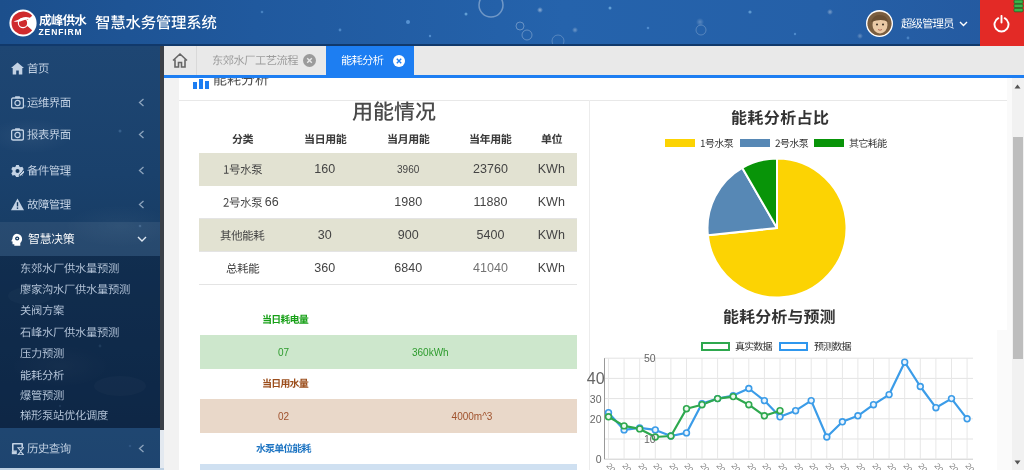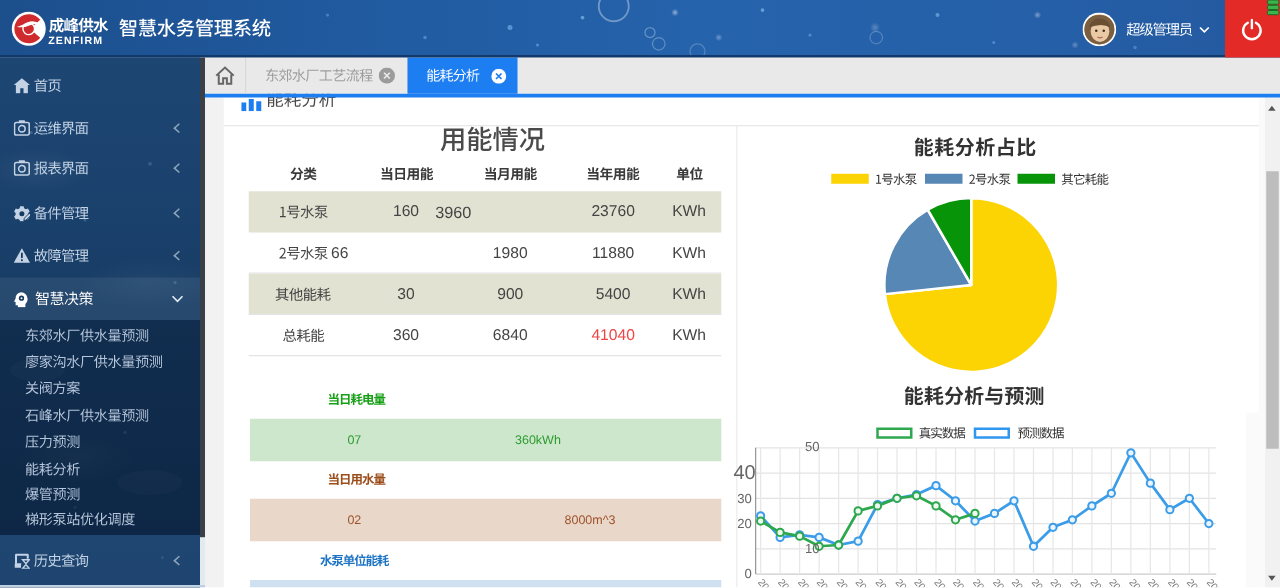--- a/index.html
+++ b/index.html
@@ -32,21 +32,21 @@
 <svg style="position:absolute;left:469.3px;top:130.5px;overflow:visible" width="42" height="16">
     <path transform="translate(0,12.1)" d="M1.2 -8.4C1.7 -7.7 2.2 -6.6 2.5 -5.9L3.7 -6.4C3.5 -7.1 2.9 -8.2 2.4 -8.9ZM8.5 -9.0C8.2 -8.1 7.7 -7 7.2 -6.3L8.4 -5.8C8.9 -6.5 9.5 -7.6 9.9 -8.6ZM1.2 -0.8V0.5H8.3V1.0H9.8V-5.5H6.2V-9.3H4.8V-5.5H1.4V-4.2H8.3V-3.2H1.8V-1.9H8.3V-0.8Z M11 -2.6V-1.4H16.0V1.0H17.4V-1.4H21.2V-2.6H17.4V-4.3H20.3V-5.5H17.4V-6.9H20.6V-8.1H14.3C14.4 -8.4 14.6 -8.7 14.7 -9.0L13.3 -9.4C12.9 -8 12 -6.5 11 -5.7C11.3 -5.5 11.9 -5.1 12.2 -4.8C12.7 -5.4 13.2 -6.1 13.7 -6.9H16.0V-5.5H12.8V-2.6ZM14.1 -2.6V-4.3H16.0V-2.6Z M22.8 -8.6V-4.7C22.8 -3.1 22.7 -1.1 21.5 0.2C21.8 0.4 22.3 0.8 22.5 1.0C23.3 0.2 23.7 -1 23.9 -2.2H26.1V0.8H27.5V-2.2H29.8V-0.6C29.8 -0.4 29.7 -0.3 29.5 -0.3C29.3 -0.3 28.6 -0.3 28 -0.3C28.1 0 28.3 0.6 28.4 0.9C29.4 0.9 30.1 0.9 30.5 0.7C31 0.5 31.1 0.1 31.1 -0.6V-8.6ZM24.1 -7.3H26.1V-6.1H24.1ZM29.8 -7.3V-6.1H27.5V-7.3ZM24.1 -4.8H26.1V-3.5H24.0C24 -3.9 24.1 -4.3 24.1 -4.7ZM29.8 -4.8V-3.5H27.5V-4.8Z M35.6 -4.3V-3.7H34.0V-4.3ZM32.8 -5.4V1.0H34.0V-1.1H35.6V-0.4C35.6 -0.2 35.6 -0.2 35.5 -0.2C35.3 -0.2 34.9 -0.2 34.5 -0.2C34.7 0.1 34.9 0.6 34.9 1.0C35.6 1 36.1 0.9 36.5 0.7C36.8 0.5 37 0.2 37 -0.4V-5.4ZM34 -2.7H35.6V-2.1H34.0ZM41.1 -8.7C40.6 -8.3 39.9 -8 39.1 -7.7V-9.3H37.8V-6.0C37.8 -4.8 38.1 -4.4 39.4 -4.4C39.7 -4.4 40.7 -4.4 40.9 -4.4C41.9 -4.4 42.3 -4.8 42.4 -6.2C42.1 -6.3 41.5 -6.5 41.3 -6.7C41.2 -5.7 41.2 -5.6 40.8 -5.6C40.6 -5.6 39.8 -5.6 39.6 -5.6C39.2 -5.6 39.1 -5.6 39.1 -6.0V-6.7C40.1 -6.9 41.1 -7.3 42 -7.7ZM41.2 -3.7C40.7 -3.4 39.9 -3 39.1 -2.7V-4.2H37.8V-0.7C37.8 0.5 38.2 0.9 39.4 0.9C39.7 0.9 40.7 0.9 41 0.9C42.1 0.9 42.4 0.5 42.5 -1.1C42.2 -1.2 41.7 -1.4 41.4 -1.6C41.3 -0.4 41.3 -0.2 40.9 -0.2C40.6 -0.2 39.8 -0.2 39.6 -0.2C39.2 -0.2 39.1 -0.3 39.1 -0.7V-1.6C40.1 -1.9 41.2 -2.3 42.1 -2.7ZM32.8 -5.9C33 -6 33.5 -6.1 36.1 -6.3C36.2 -6.1 36.3 -5.9 36.3 -5.8L37.5 -6.2C37.3 -6.9 36.8 -7.9 36.3 -8.7L35.1 -8.2C35.3 -8 35.5 -7.6 35.7 -7.3L34.1 -7.2C34.5 -7.7 34.9 -8.4 35.3 -9.0L33.8 -9.4C33.5 -8.6 33 -7.8 32.8 -7.6C32.7 -7.3 32.5 -7.2 32.3 -7.1C32.5 -6.8 32.7 -6.2 32.8 -5.9Z" fill="#3a3a3a"></path>
   </svg>
 <svg style="position:absolute;left:540.7px;top:130.5px;overflow:visible" width="21" height="16">
     <path transform="translate(0,12.1)" d="M2.8 -4.6H4.8V-3.9H2.8ZM6.2 -4.6H8.2V-3.9H6.2ZM2.8 -6.4H4.8V-5.6H2.8ZM6.2 -6.4H8.2V-5.6H6.2ZM7.5 -9.3C7.3 -8.7 6.9 -8 6.5 -7.5H4.2L4.7 -7.7C4.4 -8.2 3.9 -8.8 3.5 -9.3L2.4 -8.8C2.7 -8.4 3 -7.9 3.3 -7.5H1.5V-2.8H4.8V-2.1H0.5V-0.9H4.8V1.0H6.2V-0.9H10.5V-2.1H6.2V-2.8H9.6V-7.5H8.0C8.3 -7.9 8.7 -8.4 9 -8.8Z M15.2 -5.6C15.5 -4.1 15.8 -2.2 15.9 -1.0L17.2 -1.4C17.1 -2.5 16.8 -4.4 16.4 -5.9ZM16.7 -9.2C16.9 -8.7 17.1 -8 17.2 -7.5H14.6V-6.2H20.7V-7.5H17.3L18.5 -7.8C18.4 -8.3 18.1 -9 17.9 -9.5ZM14.2 -0.7V0.5H21.1V-0.7H19.2C19.6 -2.1 20 -4 20.3 -5.7L18.9 -5.9C18.8 -4.3 18.4 -2.2 18 -0.7ZM13.4 -9.3C12.9 -7.7 11.9 -6.2 10.9 -5.2C11.2 -4.9 11.5 -4.1 11.6 -3.8C11.9 -4 12.1 -4.3 12.3 -4.6V1.0H13.7V-6.7C14.1 -7.4 14.4 -8.2 14.7 -8.9Z" fill="#3a3a3a"></path>
   </svg>
 <svg style="position:absolute;left:223.0px;top:161.2px;overflow:visible" width="39" height="17">
     <path transform="translate(0,12.7)" d="M1 0.0H5.6V-0.9H3.9V-8.4H3.1C2.7 -8.2 2.1 -8 1.4 -7.8V-7.2H2.9V-0.9H1.0Z M9 -8.4H14.4V-6.9H9.0ZM8.1 -9.2V-6.1H15.4V-9.2ZM6.7 -5.1V-4.3H9.1C8.8 -3.6 8.6 -2.8 8.3 -2.2H14.3C14.1 -0.9 13.9 -0.2 13.6 0.0C13.5 0.1 13.3 0.1 13.1 0.1C12.7 0.1 11.9 0.1 11.1 0.0C11.2 0.3 11.4 0.6 11.4 0.9C12.2 0.9 12.9 0.9 13.3 0.9C13.8 0.9 14.1 0.8 14.3 0.6C14.8 0.2 15 -0.7 15.3 -2.6C15.3 -2.7 15.4 -3 15.4 -3.0H9.6L10 -4.3H16.7V-5.1Z M17.9 -6.7V-5.8H20.7C20.2 -3.6 19 -1.8 17.5 -0.9C17.7 -0.7 18.1 -0.4 18.2 -0.2C19.9 -1.4 21.2 -3.5 21.8 -6.5L21.2 -6.8L21 -6.7ZM26.5 -7.5C25.9 -6.7 25 -5.7 24.2 -5.0C23.9 -5.6 23.6 -6.2 23.3 -6.9V-9.6H22.4V-0.3C22.4 -0.1 22.3 -0 22.1 0.0C22 0 21.4 0 20.7 -0.0C20.8 0.3 21 0.7 21 0.9C21.9 0.9 22.5 0.9 22.8 0.7C23.2 0.6 23.3 0.3 23.3 -0.3V-5.1C24.4 -3 25.9 -1.2 27.7 -0.3C27.8 -0.5 28.1 -0.9 28.3 -1.1C26.9 -1.7 25.6 -2.9 24.7 -4.3C25.5 -5 26.5 -6.1 27.3 -6.9Z M32 -6.7H36.8V-5.5H32.0ZM29.2 -9.1V-8.4H32.2C31.3 -7.5 30 -6.7 28.7 -6.2C28.8 -6 29.1 -5.7 29.3 -5.5C29.9 -5.8 30.6 -6.2 31.2 -6.6V-4.8H37.7V-7.4H32.2C32.6 -7.7 32.9 -8.1 33.2 -8.4H38.6V-9.1ZM32.3 -3.6 32.2 -3.6H29.2V-2.8H31.9C31.3 -1.5 30.1 -0.6 28.8 -0.2C29 0 29.2 0.4 29.3 0.6C30.9 -0.1 32.4 -1.3 33 -3.3L32.5 -3.6ZM33.6 -4.6V-0.1C33.6 0.1 33.5 0.1 33.4 0.1C33.2 0.1 32.7 0.1 32.1 0.1C32.2 0.3 32.4 0.7 32.4 0.9C33.2 0.9 33.7 0.9 34 0.8C34.3 0.6 34.4 0.4 34.4 -0.0V-2.5C35.5 -1.1 37 -0.1 38.6 0.5C38.8 0.2 39 -0.1 39.2 -0.3C38.1 -0.6 37 -1.2 36.1 -1.9C36.8 -2.3 37.7 -2.9 38.3 -3.4L37.6 -3.9C37.1 -3.5 36.3 -2.9 35.6 -2.4C35.1 -2.8 34.7 -3.3 34.4 -3.8V-4.6Z" fill="#444"></path>
   </svg>
 <div style="position:absolute;left:264.8px;top:160.1px;width:120px;text-align:center;font-size:12.5px;color:#444;line-height:19px">160</div>
-<div style="position:absolute;left:348.2px;top:160.1px;width:120px;font-size:13px;color:#444;line-height:19px">3960</div>
+<div style="position:absolute;left:348.2px;top:160.1px;width:120px;text-align:center;font-size:10px;color:#444;line-height:19px">3960</div>
 <div style="position:absolute;left:430.5px;top:160.1px;width:120px;text-align:center;font-size:12.5px;color:#444;line-height:19px">23760</div>
 <div style="position:absolute;left:491.29999999999995px;top:160.1px;width:120px;text-align:center;font-size:12.5px;color:#444;line-height:19px">KWh</div>
 <svg style="position:absolute;left:223.0px;top:194.2px;overflow:visible" width="39" height="17">
     <path transform="translate(0,12.7)" d="M0.5 0.0H5.8V-0.9H3.5C3 -0.9 2.5 -0.9 2.1 -0.8C4.1 -2.7 5.4 -4.4 5.4 -6.1C5.4 -7.6 4.5 -8.6 2.9 -8.6C1.9 -8.6 1.1 -8.1 0.5 -7.3L1.1 -6.8C1.5 -7.3 2.1 -7.7 2.8 -7.7C3.9 -7.7 4.4 -7 4.4 -6.1C4.4 -4.6 3.2 -2.9 0.5 -0.6Z M9 -8.4H14.4V-6.9H9.0ZM8.1 -9.2V-6.1H15.4V-9.2ZM6.7 -5.1V-4.3H9.1C8.8 -3.6 8.6 -2.8 8.3 -2.2H14.3C14.1 -0.9 13.9 -0.2 13.6 0.0C13.5 0.1 13.3 0.1 13.1 0.1C12.7 0.1 11.9 0.1 11.1 0.0C11.2 0.3 11.4 0.6 11.4 0.9C12.2 0.9 12.9 0.9 13.3 0.9C13.8 0.9 14.1 0.8 14.3 0.6C14.8 0.2 15 -0.7 15.3 -2.6C15.3 -2.7 15.4 -3 15.4 -3.0H9.6L10 -4.3H16.7V-5.1Z M17.9 -6.7V-5.8H20.7C20.2 -3.6 19 -1.8 17.5 -0.9C17.7 -0.7 18.1 -0.4 18.2 -0.2C19.9 -1.4 21.2 -3.5 21.8 -6.5L21.2 -6.8L21 -6.7ZM26.5 -7.5C25.9 -6.7 25 -5.7 24.2 -5.0C23.9 -5.6 23.6 -6.2 23.3 -6.9V-9.6H22.4V-0.3C22.4 -0.1 22.3 -0 22.1 0.0C22 0 21.4 0 20.7 -0.0C20.8 0.3 21 0.7 21 0.9C21.9 0.9 22.5 0.9 22.8 0.7C23.2 0.6 23.3 0.3 23.3 -0.3V-5.1C24.4 -3 25.9 -1.2 27.7 -0.3C27.8 -0.5 28.1 -0.9 28.3 -1.1C26.9 -1.7 25.6 -2.9 24.7 -4.3C25.5 -5 26.5 -6.1 27.3 -6.9Z M32 -6.7H36.8V-5.5H32.0ZM29.2 -9.1V-8.4H32.2C31.3 -7.5 30 -6.7 28.7 -6.2C28.8 -6 29.1 -5.7 29.3 -5.5C29.9 -5.8 30.6 -6.2 31.2 -6.6V-4.8H37.7V-7.4H32.2C32.6 -7.7 32.9 -8.1 33.2 -8.4H38.6V-9.1ZM32.3 -3.6 32.2 -3.6H29.2V-2.8H31.9C31.3 -1.5 30.1 -0.6 28.8 -0.2C29 0 29.2 0.4 29.3 0.6C30.9 -0.1 32.4 -1.3 33 -3.3L32.5 -3.6ZM33.6 -4.6V-0.1C33.6 0.1 33.5 0.1 33.4 0.1C33.2 0.1 32.7 0.1 32.1 0.1C32.2 0.3 32.4 0.7 32.4 0.9C33.2 0.9 33.7 0.9 34 0.8C34.3 0.6 34.4 0.4 34.4 -0.0V-2.5C35.5 -1.1 37 -0.1 38.6 0.5C38.8 0.2 39 -0.1 39.2 -0.3C38.1 -0.6 37 -1.2 36.1 -1.9C36.8 -2.3 37.7 -2.9 38.3 -3.4L37.6 -3.9C37.1 -3.5 36.3 -2.9 35.6 -2.4C35.1 -2.8 34.7 -3.3 34.4 -3.8V-4.6Z" fill="#444"></path>
   </svg>
 <div style="position:absolute;left:264.8px;top:193.1px;width:120px;text-align:left;font-size:12.5px;color:#444;line-height:19px">66</div>
 <div style="position:absolute;left:348.2px;top:193.1px;width:120px;text-align:center;font-size:12.5px;color:#444;line-height:19px">1980</div>
 <div style="position:absolute;left:430.5px;top:193.1px;width:120px;text-align:center;font-size:12.5px;color:#444;line-height:19px">11880</div>
 <div style="position:absolute;left:491.29999999999995px;top:193.1px;width:120px;text-align:center;font-size:12.5px;color:#444;line-height:19px">KWh</div>
 <svg style="position:absolute;left:220.4px;top:227.2px;overflow:visible" width="44" height="17">
@@ -54,34 +54,34 @@
   </svg>
 <div style="position:absolute;left:264.8px;top:226.1px;width:120px;text-align:center;font-size:12.5px;color:#444;line-height:19px">30</div>
 <div style="position:absolute;left:348.2px;top:226.1px;width:120px;text-align:center;font-size:12.5px;color:#444;line-height:19px">900</div>
 <div style="position:absolute;left:430.5px;top:226.1px;width:120px;text-align:center;font-size:12.5px;color:#444;line-height:19px">5400</div>
 <div style="position:absolute;left:491.29999999999995px;top:226.1px;width:120px;text-align:center;font-size:12.5px;color:#444;line-height:19px">KWh</div>
 <svg style="position:absolute;left:225.9px;top:260.2px;overflow:visible" width="33" height="17">
     <path transform="translate(0,12.6)" d="M8.7 -2.5C9.4 -1.7 10.1 -0.6 10.3 0.1L11 -0.3C10.8 -1 10.1 -2.1 9.4 -2.8ZM4.7 -3.1C5.5 -2.6 6.4 -1.8 6.8 -1.2L7.4 -1.7C7 -2.3 6.1 -3.1 5.3 -3.6ZM3.2 -2.8V-0.4C3.2 0.5 3.6 0.8 5 0.8C5.2 0.8 7.2 0.8 7.5 0.8C8.6 0.8 8.9 0.5 9 -0.9C8.8 -0.9 8.4 -1 8.2 -1.2C8.1 -0.1 8.1 0 7.5 0.0C7 0 5.3 0 5 0.0C4.3 0 4.1 -0.1 4.1 -0.4V-2.8ZM1.6 -2.6C1.4 -1.7 1 -0.7 0.5 -0.1L1.3 0.3C1.8 -0.4 2.2 -1.5 2.4 -2.4ZM3 -6.5H8.5V-4.5H3.0ZM2.1 -7.3V-3.7H9.4V-7.3H7.6C8 -7.9 8.4 -8.6 8.8 -9.3L7.9 -9.6C7.6 -9 7.1 -8 6.6 -7.3H4.3L4.9 -7.7C4.7 -8.2 4.2 -9 3.7 -9.6L3 -9.3C3.4 -8.7 3.9 -7.9 4.1 -7.3Z M13.6 -9.7V-8.4H11.8V-7.7H13.6V-6.5H12.0V-5.8H13.6V-4.6H11.6V-3.8H13.3C12.9 -2.9 12.1 -1.8 11.5 -1.2C11.6 -1 11.8 -0.7 11.9 -0.5C12.5 -1 13.1 -2 13.6 -2.9V0.9H14.4V-2.9C14.8 -2.4 15.4 -1.7 15.6 -1.3L16.1 -2.0C15.9 -2.3 15 -3.3 14.5 -3.8H16.2V-4.6H14.4V-5.8H15.8V-6.5H14.4V-7.7H16.0V-8.4H14.4V-9.7ZM20.7 -9.6C19.7 -8.9 17.9 -8.2 16.2 -7.8C16.4 -7.6 16.5 -7.3 16.5 -7.1C17.1 -7.3 17.7 -7.5 18.3 -7.7V-6.0L16.4 -5.7L16.5 -4.9L18.3 -5.2V-3.4L16.1 -3.1L16.3 -2.3L18.3 -2.6V-0.6C18.3 0.5 18.6 0.7 19.5 0.7C19.7 0.7 20.8 0.7 21 0.7C21.9 0.7 22.1 0.2 22.2 -1.3C22 -1.4 21.7 -1.5 21.5 -1.7C21.4 -0.3 21.4 0 21 0.0C20.7 0 19.8 0 19.6 0.0C19.2 0 19.1 -0.1 19.1 -0.6V-2.7L22.2 -3.2L22 -3.9L19.1 -3.5V-5.3L21.7 -5.7L21.6 -6.5L19.1 -6.1V-8.0C20 -8.3 20.8 -8.6 21.4 -9.0Z M26.6 -4.8V-3.8H24.2V-4.8ZM23.3 -5.6V0.9H24.2V-1.4H26.6V-0.1C26.6 0.1 26.6 0.1 26.4 0.1C26.2 0.1 25.8 0.1 25.2 0.1C25.3 0.3 25.5 0.7 25.5 0.9C26.2 0.9 26.7 0.9 27.1 0.7C27.4 0.6 27.5 0.4 27.5 -0.1V-5.6ZM24.2 -3.2H26.6V-2.1H24.2ZM32.1 -8.8C31.4 -8.5 30.4 -8 29.4 -7.7V-9.6H28.5V-5.8C28.5 -4.9 28.8 -4.6 29.9 -4.6C30.2 -4.6 31.7 -4.6 31.9 -4.6C32.8 -4.6 33.1 -5 33.2 -6.4C32.9 -6.5 32.6 -6.6 32.4 -6.7C32.4 -5.6 32.3 -5.4 31.8 -5.4C31.5 -5.4 30.2 -5.4 30 -5.4C29.5 -5.4 29.4 -5.5 29.4 -5.8V-7.0C30.5 -7.3 31.7 -7.7 32.6 -8.2ZM32.2 -3.7C31.5 -3.2 30.4 -2.8 29.4 -2.4V-4.3H28.5V-0.4C28.5 0.6 28.8 0.8 30 0.8C30.2 0.8 31.7 0.8 32 0.8C32.9 0.8 33.2 0.4 33.3 -1.1C33 -1.2 32.7 -1.3 32.5 -1.5C32.5 -0.2 32.4 0 31.9 0.0C31.6 0 30.3 0 30 0.0C29.5 0 29.4 -0 29.4 -0.4V-1.7C30.5 -2.1 31.9 -2.5 32.8 -3.0ZM23.2 -6.4C23.4 -6.5 23.8 -6.5 27 -6.7C27.1 -6.5 27.2 -6.3 27.2 -6.1L28 -6.5C27.7 -7.2 27.1 -8.2 26.5 -9.0L25.8 -8.7C26.1 -8.3 26.4 -7.8 26.6 -7.4L24.1 -7.3C24.6 -7.9 25.1 -8.6 25.5 -9.4L24.6 -9.7C24.2 -8.8 23.6 -7.9 23.4 -7.6C23.2 -7.4 23 -7.2 22.9 -7.2C23 -7 23.1 -6.5 23.2 -6.4Z" fill="#444"></path>
   </svg>
 <div style="position:absolute;left:264.8px;top:259.1px;width:120px;text-align:center;font-size:12.5px;color:#444;line-height:19px">360</div>
 <div style="position:absolute;left:348.2px;top:259.1px;width:120px;text-align:center;font-size:12.5px;color:#444;line-height:19px">6840</div>
-<div style="position:absolute;left:430.5px;top:259.1px;width:120px;text-align:center;font-size:12.5px;color:#ef4444;line-height:19px">41040</div>
+<div style="position:absolute;left:430.5px;top:259.1px;width:120px;text-align:center;font-size:12.5px;color:#737373;line-height:19px">41040</div>
 <div style="position:absolute;left:491.29999999999995px;top:259.1px;width:120px;text-align:center;font-size:12.5px;color:#444;line-height:19px">KWh</div>
 <svg style="position:absolute;left:262.0px;top:312.2px;overflow:visible" width="46" height="15">
     <path transform="translate(0,11.0)" d="M1.1 -7.7C1.6 -7 2 -6 2.2 -5.4L3.4 -5.8C3.2 -6.5 2.7 -7.4 2.1 -8.1ZM7.7 -8.2C7.5 -7.4 7 -6.4 6.6 -5.7L7.7 -5.3C8.1 -6 8.6 -6.9 9 -7.8ZM1.1 -0.7V0.5H7.6V0.9H8.9V-5.0H5.7V-8.5H4.3V-5.0H1.3V-3.8H7.6V-2.9H1.6V-1.8H7.6V-0.7Z M12 -3.4H16.4V-1.1H12.0ZM12 -4.5V-6.7H16.4V-4.5ZM10.7 -7.9V0.8H12.0V0.1H16.4V0.8H17.7V-7.9Z M20.4 -8.5V-7.5H18.9V-6.5H20.4V-5.9H19.1V-4.9H20.4V-4.2H18.8V-3.1H20.1C19.7 -2.5 19.1 -1.8 18.6 -1.3C18.8 -1 19 -0.5 19.1 -0.2C19.6 -0.6 20 -1.2 20.4 -1.8V0.9H21.5V-1.9C21.8 -1.5 22 -1.1 22.2 -0.8L22.9 -1.7C22.8 -1.9 22.1 -2.7 21.7 -3.1H22.9V-4.2H21.5V-4.9H22.5V-5.9H21.5V-6.5H22.7V-7.5H21.5V-8.5ZM26.6 -8.5C25.7 -7.9 24.2 -7.4 22.8 -7.0C23 -6.8 23.2 -6.4 23.2 -6.1C23.7 -6.2 24.1 -6.3 24.6 -6.5V-5.4L23 -5.1L23.2 -4.0L24.6 -4.2V-3.1L22.8 -2.9L23 -1.8L24.6 -2.0V-0.8C24.6 0.4 24.8 0.8 25.8 0.8C26 0.8 26.7 0.8 26.9 0.8C27.8 0.8 28.1 0.3 28.2 -1.2C27.9 -1.3 27.4 -1.5 27.2 -1.7C27.1 -0.5 27.1 -0.2 26.8 -0.2C26.7 -0.2 26.1 -0.2 26 -0.2C25.8 -0.2 25.7 -0.3 25.7 -0.8V-2.2L28.1 -2.6L28 -3.6L25.7 -3.3V-4.4L27.7 -4.8L27.5 -5.8L25.7 -5.5V-6.9C26.4 -7.1 27 -7.4 27.6 -7.7Z M31.9 -3.8V-2.9H29.9V-3.8ZM33.2 -3.8H35.1V-2.9H33.2ZM31.9 -4.9H29.9V-5.9H31.9ZM33.2 -4.9V-5.9H35.1V-4.9ZM28.7 -7.0V-1.1H29.9V-1.7H31.9V-1.2C31.9 0.4 32.3 0.8 33.7 0.8C34 0.8 35.2 0.8 35.6 0.8C36.8 0.8 37.2 0.2 37.3 -1.4C37 -1.4 36.7 -1.6 36.4 -1.8V-7.0H33.2V-8.4H31.9V-7.0ZM36.1 -1.7C36.1 -0.7 35.9 -0.4 35.4 -0.4C35.2 -0.4 34.1 -0.4 33.8 -0.4C33.2 -0.4 33.2 -0.5 33.2 -1.2V-1.7Z M39.7 -6.7H43.8V-6.3H39.7ZM39.7 -7.6H43.8V-7.2H39.7ZM38.5 -8.2V-5.7H45.0V-8.2ZM37.3 -5.4V-4.5H46.4V-5.4ZM39.5 -2.7H41.2V-2.3H39.5ZM42.4 -2.7H44.1V-2.3H42.4ZM39.5 -3.6H41.2V-3.3H39.5ZM42.4 -3.6H44.1V-3.3H42.4ZM37.2 -0.2V0.7H46.4V-0.2H42.4V-0.6H45.5V-1.4H42.4V-1.7H45.3V-4.2H38.3V-1.7H41.2V-1.4H38.1V-0.6H41.2V-0.2Z" fill="#17a017"></path>
   </svg>
 <div style="position:absolute;left:200px;top:335px;width:377px;height:34px;background:#cde7cc"></div>
 <div style="position:absolute;left:223.5px;top:345.0px;width:120px;text-align:center;font-size:10px;color:#2d9b2d;line-height:15px">07</div>
 <div style="position:absolute;left:412px;top:345.0px;width:120px;font-size:10px;color:#2d9b2d;line-height:15px">360kWh</div>
 <svg style="position:absolute;left:262.0px;top:376.2px;overflow:visible" width="46" height="15">
     <path transform="translate(0,11.0)" d="M1.1 -7.7C1.6 -7 2 -6 2.2 -5.4L3.4 -5.8C3.2 -6.5 2.7 -7.4 2.1 -8.1ZM7.7 -8.2C7.5 -7.4 7 -6.4 6.6 -5.7L7.7 -5.3C8.1 -6 8.6 -6.9 9 -7.8ZM1.1 -0.7V0.5H7.6V0.9H8.9V-5.0H5.7V-8.5H4.3V-5.0H1.3V-3.8H7.6V-2.9H1.6V-1.8H7.6V-0.7Z M12 -3.4H16.4V-1.1H12.0ZM12 -4.5V-6.7H16.4V-4.5ZM10.7 -7.9V0.8H12.0V0.1H16.4V0.8H17.7V-7.9Z M19.8 -7.8V-4.2C19.8 -2.8 19.7 -1 18.6 0.2C18.9 0.3 19.4 0.7 19.6 1.0C20.3 0.2 20.7 -0.9 20.8 -2.0H22.9V0.8H24.1V-2.0H26.2V-0.5C26.2 -0.4 26.1 -0.3 26 -0.3C25.8 -0.3 25.1 -0.3 24.5 -0.3C24.7 0 24.9 0.5 24.9 0.8C25.8 0.8 26.5 0.8 26.9 0.6C27.3 0.5 27.4 0.1 27.4 -0.5V-7.8ZM21 -6.7H22.9V-5.5H21.0ZM26.2 -6.7V-5.5H24.1V-6.7ZM21 -4.4H22.9V-3.2H21.0C21 -3.5 21 -3.9 21 -4.2ZM26.2 -4.4V-3.2H24.1V-4.4Z M28.2 -6.0V-4.8H30.3C29.8 -3.1 29 -1.7 27.8 -0.9C28.1 -0.7 28.6 -0.3 28.8 0.0C30.2 -1 31.3 -3.1 31.7 -5.8L30.9 -6.1L30.7 -6.0ZM35.6 -6.7C35.1 -6.1 34.5 -5.4 33.8 -4.8C33.6 -5.2 33.4 -5.6 33.3 -6.0V-8.5H32.0V-0.6C32 -0.5 31.9 -0.4 31.8 -0.4C31.6 -0.4 31 -0.4 30.5 -0.4C30.7 -0.1 30.9 0.5 30.9 0.9C31.8 0.9 32.3 0.8 32.8 0.6C33.1 0.4 33.3 0.1 33.3 -0.6V-3.5C34.1 -2 35.1 -0.8 36.5 -0.0C36.7 -0.4 37.1 -0.9 37.4 -1.2C36.2 -1.7 35.1 -2.6 34.4 -3.8C35.1 -4.4 36 -5.2 36.7 -6.0Z M39.7 -6.7H43.8V-6.3H39.7ZM39.7 -7.6H43.8V-7.2H39.7ZM38.5 -8.2V-5.7H45.0V-8.2ZM37.3 -5.4V-4.5H46.4V-5.4ZM39.5 -2.7H41.2V-2.3H39.5ZM42.4 -2.7H44.1V-2.3H42.4ZM39.5 -3.6H41.2V-3.3H39.5ZM42.4 -3.6H44.1V-3.3H42.4ZM37.2 -0.2V0.7H46.4V-0.2H42.4V-0.6H45.5V-1.4H42.4V-1.7H45.3V-4.2H38.3V-1.7H41.2V-1.4H38.1V-0.6H41.2V-0.2Z" fill="#9b4d1b"></path>
   </svg>
 <div style="position:absolute;left:200px;top:399px;width:377px;height:34px;background:#e9d8c9"></div>
 <div style="position:absolute;left:223.5px;top:409.0px;width:120px;text-align:center;font-size:10px;color:#a0522d;line-height:15px">02</div>
-<div style="position:absolute;left:412px;top:409.0px;width:120px;text-align:center;font-size:10px;color:#a0522d;line-height:15px">8000m^3</div>
+<div style="position:absolute;left:412px;top:409.0px;width:120px;text-align:center;font-size:10px;color:#a0522d;line-height:15px">4000m^3</div>
 <svg style="position:absolute;left:256.0px;top:440.8px;overflow:visible" width="55" height="15">
     <path transform="translate(0,11.0)" d="M0.6 -6.0V-4.8H2.7C2.2 -3.1 1.4 -1.7 0.2 -0.9C0.5 -0.7 1 -0.3 1.2 0.0C2.6 -1 3.7 -3.1 4.1 -5.8L3.3 -6.1L3.1 -6.0ZM8 -6.7C7.5 -6.1 6.9 -5.4 6.2 -4.8C6 -5.2 5.8 -5.6 5.7 -6.0V-8.5H4.4V-0.6C4.4 -0.5 4.3 -0.4 4.2 -0.4C4 -0.4 3.4 -0.4 2.9 -0.4C3.1 -0.1 3.3 0.5 3.3 0.9C4.2 0.9 4.8 0.8 5.2 0.6C5.5 0.4 5.7 0.1 5.7 -0.6V-3.5C6.5 -2 7.5 -0.8 8.9 -0.0C9.1 -0.4 9.6 -0.9 9.8 -1.2C8.6 -1.7 7.5 -2.6 6.8 -3.8C7.5 -4.4 8.4 -5.2 9.1 -6.0Z M12.7 -5.6H16.4V-4.9H12.7ZM9.9 -8.1V-7.1H12.1C11.3 -6.5 10.3 -5.9 9.3 -5.6C9.5 -5.4 9.9 -4.9 10.1 -4.7C10.6 -4.9 11 -5.1 11.5 -5.4V-4.0H17.6V-6.5H13.0C13.2 -6.7 13.4 -6.9 13.6 -7.1H18.3V-8.1ZM9.8 -3.2V-2.2H11.7C11.2 -1.4 10.4 -0.8 9.4 -0.5C9.6 -0.3 10 0.3 10.1 0.6C11.6 0 12.8 -1.1 13.3 -2.9L12.6 -3.3L12.3 -3.2ZM13.6 -3.9V-0.3C13.6 -0.2 13.5 -0.2 13.4 -0.2C13.2 -0.2 12.7 -0.2 12.3 -0.2C12.4 0.1 12.6 0.6 12.6 0.9C13.3 0.9 13.9 0.9 14.3 0.7C14.6 0.6 14.8 0.3 14.8 -0.3V-1.6C15.6 -0.6 16.7 0.1 18.1 0.5C18.2 0.1 18.6 -0.4 18.9 -0.7C17.9 -0.8 17 -1.2 16.3 -1.7C16.9 -2 17.5 -2.4 18.1 -2.8L17.1 -3.6C16.7 -3.2 16.1 -2.7 15.5 -2.4C15.2 -2.6 15 -2.9 14.8 -3.3V-3.9Z M20.7 -4.2H22.6V-3.5H20.7ZM23.8 -4.2H25.7V-3.5H23.8ZM20.7 -5.8H22.6V-5.1H20.7ZM23.8 -5.8H25.7V-5.1H23.8ZM25 -8.4C24.8 -7.9 24.5 -7.3 24.1 -6.8H22.0L22.4 -7.0C22.2 -7.4 21.8 -8 21.4 -8.5L20.4 -8.0C20.6 -7.6 21 -7.2 21.2 -6.8H19.6V-2.6H22.6V-1.9H18.7V-0.8H22.6V0.9H23.8V-0.8H27.8V-1.9H23.8V-2.6H26.9V-6.8H25.5C25.8 -7.2 26.1 -7.6 26.4 -8.0Z M31.5 -5.1C31.8 -3.7 32 -2 32.1 -0.9L33.3 -1.3C33.2 -2.3 32.9 -4 32.6 -5.3ZM32.8 -8.4C33 -7.9 33.2 -7.2 33.3 -6.8H30.9V-5.7H36.5V-6.8H33.4L34.5 -7.1C34.4 -7.5 34.2 -8.2 34 -8.6ZM30.6 -0.7V0.5H36.9V-0.7H35.1C35.5 -1.9 35.9 -3.7 36.1 -5.2L34.9 -5.4C34.7 -3.9 34.4 -2 34.1 -0.7ZM29.9 -8.5C29.4 -7 28.5 -5.6 27.6 -4.7C27.8 -4.4 28.1 -3.8 28.2 -3.5C28.5 -3.7 28.7 -3.9 28.9 -4.2V0.9H30.1V-6.1C30.4 -6.7 30.8 -7.4 31 -8.1Z M39.9 -3.9V-3.4H38.4V-3.9ZM37.3 -4.9V0.9H38.4V-1.0H39.9V-0.3C39.9 -0.2 39.9 -0.2 39.7 -0.2C39.6 -0.2 39.2 -0.2 38.9 -0.2C39 0.1 39.2 0.6 39.2 0.9C39.9 0.9 40.3 0.9 40.6 0.7C41 0.5 41.1 0.2 41.1 -0.3V-4.9ZM38.4 -2.5H39.9V-1.9H38.4ZM44.9 -7.9C44.4 -7.6 43.7 -7.3 43 -7.0V-8.5H41.9V-5.4C41.9 -4.3 42.1 -4 43.3 -4.0C43.6 -4 44.5 -4 44.7 -4.0C45.6 -4 45.9 -4.4 46.1 -5.7C45.7 -5.7 45.3 -5.9 45 -6.1C45 -5.2 44.9 -5 44.6 -5.0C44.4 -5 43.6 -5 43.5 -5.0C43.1 -5 43 -5.1 43 -5.5V-6.0C43.9 -6.3 44.9 -6.6 45.6 -7.0ZM45 -3.4C44.5 -3.1 43.8 -2.7 43.1 -2.4V-3.8H41.9V-0.6C41.9 0.5 42.2 0.8 43.4 0.8C43.6 0.8 44.5 0.8 44.8 0.8C45.7 0.8 46 0.4 46.2 -1.0C45.8 -1.1 45.4 -1.2 45.1 -1.4C45.1 -0.4 45 -0.2 44.6 -0.2C44.4 -0.2 43.7 -0.2 43.5 -0.2C43.1 -0.2 43.1 -0.3 43.1 -0.6V-1.4C44 -1.7 45 -2.1 45.7 -2.5ZM37.3 -5.4C37.5 -5.5 37.9 -5.5 40.3 -5.7C40.4 -5.6 40.5 -5.4 40.5 -5.2L41.6 -5.7C41.4 -6.3 40.9 -7.2 40.5 -7.9L39.4 -7.5C39.6 -7.2 39.8 -6.9 39.9 -6.6L38.5 -6.5C38.9 -7 39.2 -7.6 39.5 -8.2L38.3 -8.5C38 -7.8 37.5 -7.1 37.4 -6.9C37.2 -6.7 37 -6.5 36.9 -6.5C37 -6.2 37.2 -5.6 37.3 -5.4Z M47.5 -8.5V-7.5H46.0V-6.5H47.5V-5.9H46.2V-4.9H47.5V-4.2H45.9V-3.1H47.2C46.8 -2.5 46.2 -1.8 45.7 -1.3C45.9 -1 46.1 -0.5 46.2 -0.2C46.7 -0.6 47.1 -1.2 47.5 -1.8V0.9H48.6V-1.9C48.9 -1.5 49.1 -1.1 49.3 -0.8L50 -1.7C49.9 -1.9 49.2 -2.7 48.8 -3.1H50.0V-4.2H48.6V-4.9H49.6V-5.9H48.6V-6.5H49.8V-7.5H48.6V-8.5ZM53.7 -8.5C52.8 -7.9 51.3 -7.4 49.9 -7.0C50.1 -6.8 50.3 -6.4 50.3 -6.1C50.8 -6.2 51.2 -6.3 51.7 -6.5V-5.4L50.1 -5.1L50.3 -4.0L51.7 -4.2V-3.1L50 -2.9L50.1 -1.8L51.7 -2.0V-0.8C51.7 0.4 51.9 0.8 52.9 0.8C53.1 0.8 53.8 0.8 54 0.8C54.9 0.8 55.2 0.3 55.3 -1.2C55 -1.3 54.5 -1.5 54.3 -1.7C54.2 -0.5 54.2 -0.2 53.9 -0.2C53.8 -0.2 53.2 -0.2 53.1 -0.2C52.9 -0.2 52.8 -0.3 52.8 -0.8V-2.2L55.2 -2.6L55.1 -3.6L52.8 -3.3V-4.4L54.8 -4.8L54.6 -5.8L52.8 -5.5V-6.9C53.5 -7.1 54.1 -7.4 54.7 -7.7Z" fill="#1d74c2"></path>
   </svg>
 <div style="position:absolute;left:200px;top:464px;width:377px;height:6px;background:#cfe0f1"></div>
 <svg style="position:absolute;left:730.8px;top:105.9px;overflow:visible" width="98" height="24">
     <path transform="translate(0,17.6)" d="M5.6 -6.2V-5.4H3.2V-6.2ZM1.4 -7.8V1.4H3.2V-1.6H5.6V-0.5C5.6 -0.4 5.6 -0.3 5.3 -0.3C5.1 -0.3 4.5 -0.3 3.9 -0.3C4.2 0.1 4.5 0.9 4.6 1.4C5.5 1.4 6.3 1.4 6.8 1.1C7.3 0.8 7.5 0.3 7.5 -0.5V-7.8ZM3.2 -4.0H5.6V-3.0H3.2ZM13.6 -12.6C12.8 -12.1 11.7 -11.6 10.6 -11.2V-13.5H8.8V-8.7C8.8 -6.9 9.2 -6.4 11.1 -6.4C11.5 -6.4 12.9 -6.4 13.3 -6.4C14.8 -6.4 15.3 -7 15.5 -9.0C14.9 -9.2 14.2 -9.4 13.8 -9.7C13.7 -8.3 13.6 -8.1 13.1 -8.1C12.8 -8.1 11.6 -8.1 11.3 -8.1C10.7 -8.1 10.6 -8.2 10.6 -8.7V-9.7C12 -10.1 13.6 -10.6 14.8 -11.2ZM13.7 -5.4C12.9 -4.9 11.8 -4.3 10.7 -3.9V-6.0H8.8V-1.0C8.8 0.8 9.2 1.3 11.1 1.3C11.5 1.3 13 1.3 13.4 1.3C14.9 1.3 15.4 0.7 15.6 -1.6C15.1 -1.7 14.3 -2 13.9 -2.3C13.9 -0.6 13.8 -0.4 13.2 -0.4C12.9 -0.4 11.7 -0.4 11.4 -0.4C10.8 -0.4 10.7 -0.4 10.7 -1.0V-2.3C12.1 -2.7 13.7 -3.3 14.9 -4.0ZM1.4 -8.6C1.8 -8.7 2.4 -8.8 6.3 -9.2C6.4 -8.9 6.5 -8.6 6.6 -8.4L8.3 -9.1C8 -10.1 7.2 -11.5 6.5 -12.6L4.9 -12.0C5.1 -11.6 5.4 -11.1 5.6 -10.6L3.3 -10.5C3.9 -11.2 4.6 -12.2 5 -13.1L3 -13.6C2.5 -12.5 1.8 -11.3 1.5 -11.0C1.3 -10.7 1 -10.4 0.8 -10.4C1 -9.9 1.3 -9 1.4 -8.6Z M19.5 -13.6V-12.0H17.2V-10.4H19.5V-9.4H17.5V-7.8H19.5V-6.7H17.0V-5.0H19.1C18.5 -3.9 17.6 -2.8 16.7 -2.1C17 -1.6 17.4 -0.9 17.6 -0.4C18.3 -1 18.9 -1.9 19.5 -2.9V1.4H21.3V-3.0C21.8 -2.4 22.2 -1.7 22.5 -1.3L23.7 -2.7C23.4 -3.1 22.3 -4.3 21.6 -5.0H23.6V-6.7H21.3V-7.8H22.9V-9.4H21.3V-10.4H23.2V-12.0H21.3V-13.6ZM29.5 -13.6C28.1 -12.7 25.7 -11.8 23.5 -11.2C23.7 -10.8 24 -10.2 24.1 -9.8C24.8 -10 25.5 -10.1 26.3 -10.4V-8.6L23.8 -8.2L24.1 -6.4L26.3 -6.8V-5.0L23.5 -4.6L23.8 -2.9L26.3 -3.3V-1.3C26.3 0.7 26.7 1.2 28.3 1.2C28.6 1.2 29.7 1.2 30 1.2C31.4 1.2 31.9 0.4 32 -1.9C31.5 -2 30.8 -2.3 30.4 -2.6C30.3 -0.8 30.3 -0.4 29.8 -0.4C29.6 -0.4 28.8 -0.4 28.6 -0.4C28.2 -0.4 28.1 -0.5 28.1 -1.2V-3.6L31.9 -4.1L31.7 -5.8L28.1 -5.3V-7.1L31.3 -7.6L31 -9.3L28.1 -8.8V-11.0C29.2 -11.4 30.2 -11.8 31.1 -12.3Z M43.8 -13.4 42 -12.7C42.9 -11 44 -9.2 45.3 -7.7H36.8C38 -9.2 39 -10.9 39.8 -12.8L37.7 -13.4C36.8 -11 35.2 -8.7 33.3 -7.4C33.8 -7 34.6 -6.3 34.9 -5.9C35.3 -6.1 35.6 -6.4 35.9 -6.8V-5.8H38.5C38.2 -3.5 37.3 -1.4 33.7 -0.2C34.2 0.2 34.7 1 34.9 1.5C39.1 -0 40.1 -2.8 40.5 -5.8H43.9C43.7 -2.6 43.6 -1.2 43.2 -0.8C43.1 -0.7 42.9 -0.6 42.6 -0.6C42.2 -0.6 41.4 -0.6 40.5 -0.7C40.8 -0.1 41.1 0.7 41.1 1.2C42.1 1.3 43 1.3 43.6 1.2C44.2 1.1 44.6 1 45 0.4C45.6 -0.2 45.8 -2.1 45.9 -6.9V-6.9C46.2 -6.6 46.5 -6.3 46.8 -6.0C47.2 -6.5 47.9 -7.3 48.4 -7.6C46.7 -9 44.8 -11.4 43.8 -13.4Z M56.8 -11.8V-7.1C56.8 -4.8 56.7 -1.7 55.2 0.4C55.7 0.6 56.5 1.1 56.8 1.4C58.2 -0.7 58.6 -3.9 58.6 -6.4H60.7V1.4H62.6V-6.4H64.7V-8.2H58.6V-10.4C60.4 -10.8 62.3 -11.3 63.9 -11.9L62.2 -13.4C60.9 -12.8 58.8 -12.2 56.8 -11.8ZM52.1 -13.6V-10.3H50.0V-8.5H51.9C51.4 -6.6 50.5 -4.4 49.5 -3.1C49.8 -2.6 50.3 -1.9 50.4 -1.3C51.1 -2.2 51.6 -3.4 52.1 -4.8V1.4H54.0V-5.4C54.4 -4.7 54.8 -4 55 -3.5L56.1 -5.0C55.8 -5.5 54.6 -7.2 54 -7.9V-8.5H56.2V-10.3H54.0V-13.6Z M67.7 -6.3V1.4H69.6V0.6H77.5V1.3H79.4V-6.3H74.4V-9.1H80.6V-10.9H74.4V-13.6H72.4V-6.3ZM69.6 -1.2V-4.5H77.5V-1.2Z M83.8 1.4C84.3 1.1 85 0.7 89.3 -0.8C89.2 -1.3 89.2 -2.2 89.2 -2.8L85.8 -1.7V-6.9H89.4V-8.8H85.8V-13.4H83.7V-1.7C83.7 -0.9 83.2 -0.4 82.9 -0.2C83.2 0.2 83.6 1 83.8 1.4ZM90.2 -13.4V-1.9C90.2 0.4 90.8 1.1 92.6 1.1C93 1.1 94.4 1.1 94.7 1.1C96.6 1.1 97.1 -0.2 97.3 -3.5C96.8 -3.6 95.9 -4 95.4 -4.4C95.3 -1.6 95.2 -0.8 94.5 -0.8C94.3 -0.8 93.2 -0.8 92.9 -0.8C92.3 -0.8 92.2 -1 92.2 -1.9V-5.6C94 -6.7 95.8 -8.1 97.3 -9.4L95.7 -11.2C94.8 -10.1 93.5 -8.9 92.2 -7.8V-13.4Z" fill="#333"></path>
   </svg>
 <div style="position:absolute;left:665px;top:139px;width:30px;height:8px;background:#fcd303"></div>
 <svg style="position:absolute;left:699.5px;top:135.8px;overflow:visible" width="33" height="15">
     <path transform="translate(0,11.0)" d="M0.9 0.0H4.9V-0.8H3.4V-7.3H2.7C2.3 -7.1 1.9 -6.9 1.2 -6.8V-6.2H2.5V-0.8H0.9Z M7.6 -7.3H12.3V-6.0H7.6ZM6.8 -8.0V-5.3H13.1V-8.0ZM5.6 -4.4V-3.7H7.6C7.4 -3.1 7.2 -2.4 7 -1.9H12.2C12 -0.8 11.8 -0.2 11.6 0.0C11.5 0.1 11.3 0.1 11.1 0.1C10.8 0.1 10.1 0.1 9.4 0.0C9.5 0.2 9.6 0.5 9.7 0.7C10.3 0.8 11 0.8 11.3 0.8C11.7 0.8 12 0.7 12.2 0.5C12.6 0.2 12.8 -0.6 13.1 -2.2C13.1 -2.4 13.1 -2.6 13.1 -2.6H8.1L8.5 -3.7H14.3V-4.4Z M15.1 -5.8V-5.1H17.5C17 -3.1 16 -1.6 14.7 -0.8C14.9 -0.7 15.2 -0.4 15.4 -0.2C16.8 -1.2 17.9 -3.1 18.4 -5.7L17.9 -5.9L17.8 -5.8ZM22.5 -6.5C22 -5.8 21.2 -5 20.6 -4.3C20.3 -4.9 20 -5.4 19.8 -6.0V-8.4H19.0V-0.2C19 -0.1 18.9 -0 18.8 0.0C18.6 0 18.1 0 17.5 -0.0C17.6 0.2 17.7 0.6 17.8 0.8C18.6 0.8 19 0.8 19.4 0.7C19.7 0.5 19.8 0.3 19.8 -0.2V-4.5C20.7 -2.6 22 -1.1 23.5 -0.2C23.7 -0.5 23.9 -0.8 24.1 -0.9C22.9 -1.5 21.8 -2.5 21 -3.8C21.7 -4.4 22.5 -5.3 23.2 -6.0Z M27.1 -5.8H31.2V-4.8H27.1ZM24.7 -8.0V-7.3H27.2C26.4 -6.5 25.3 -5.8 24.2 -5.4C24.3 -5.2 24.6 -5 24.7 -4.8C25.2 -5.1 25.8 -5.4 26.4 -5.7V-4.2H32.0V-6.5H27.3C27.6 -6.7 27.9 -7 28.1 -7.3H32.8V-8.0ZM27.4 -3.1 27.2 -3.1H24.6V-2.4H27.0C26.4 -1.3 25.4 -0.5 24.3 -0.1C24.4 0 24.6 0.3 24.7 0.5C26.1 -0.1 27.4 -1.2 28 -2.9L27.5 -3.1ZM28.4 -4.0V-0.1C28.4 0.1 28.4 0.1 28.3 0.1C28.1 0.1 27.7 0.1 27.2 0.1C27.3 0.3 27.4 0.6 27.4 0.8C28.1 0.8 28.5 0.8 28.8 0.7C29.1 0.6 29.2 0.4 29.2 -0.0V-2.2C30.1 -1 31.4 -0.1 32.8 0.4C33 0.2 33.2 -0.1 33.4 -0.3C32.4 -0.5 31.4 -1 30.6 -1.7C31.3 -2 32 -2.5 32.6 -3.0L31.9 -3.4C31.5 -3 30.8 -2.5 30.2 -2.1C29.8 -2.5 29.5 -2.9 29.2 -3.3V-4.0Z" fill="#333"></path>

